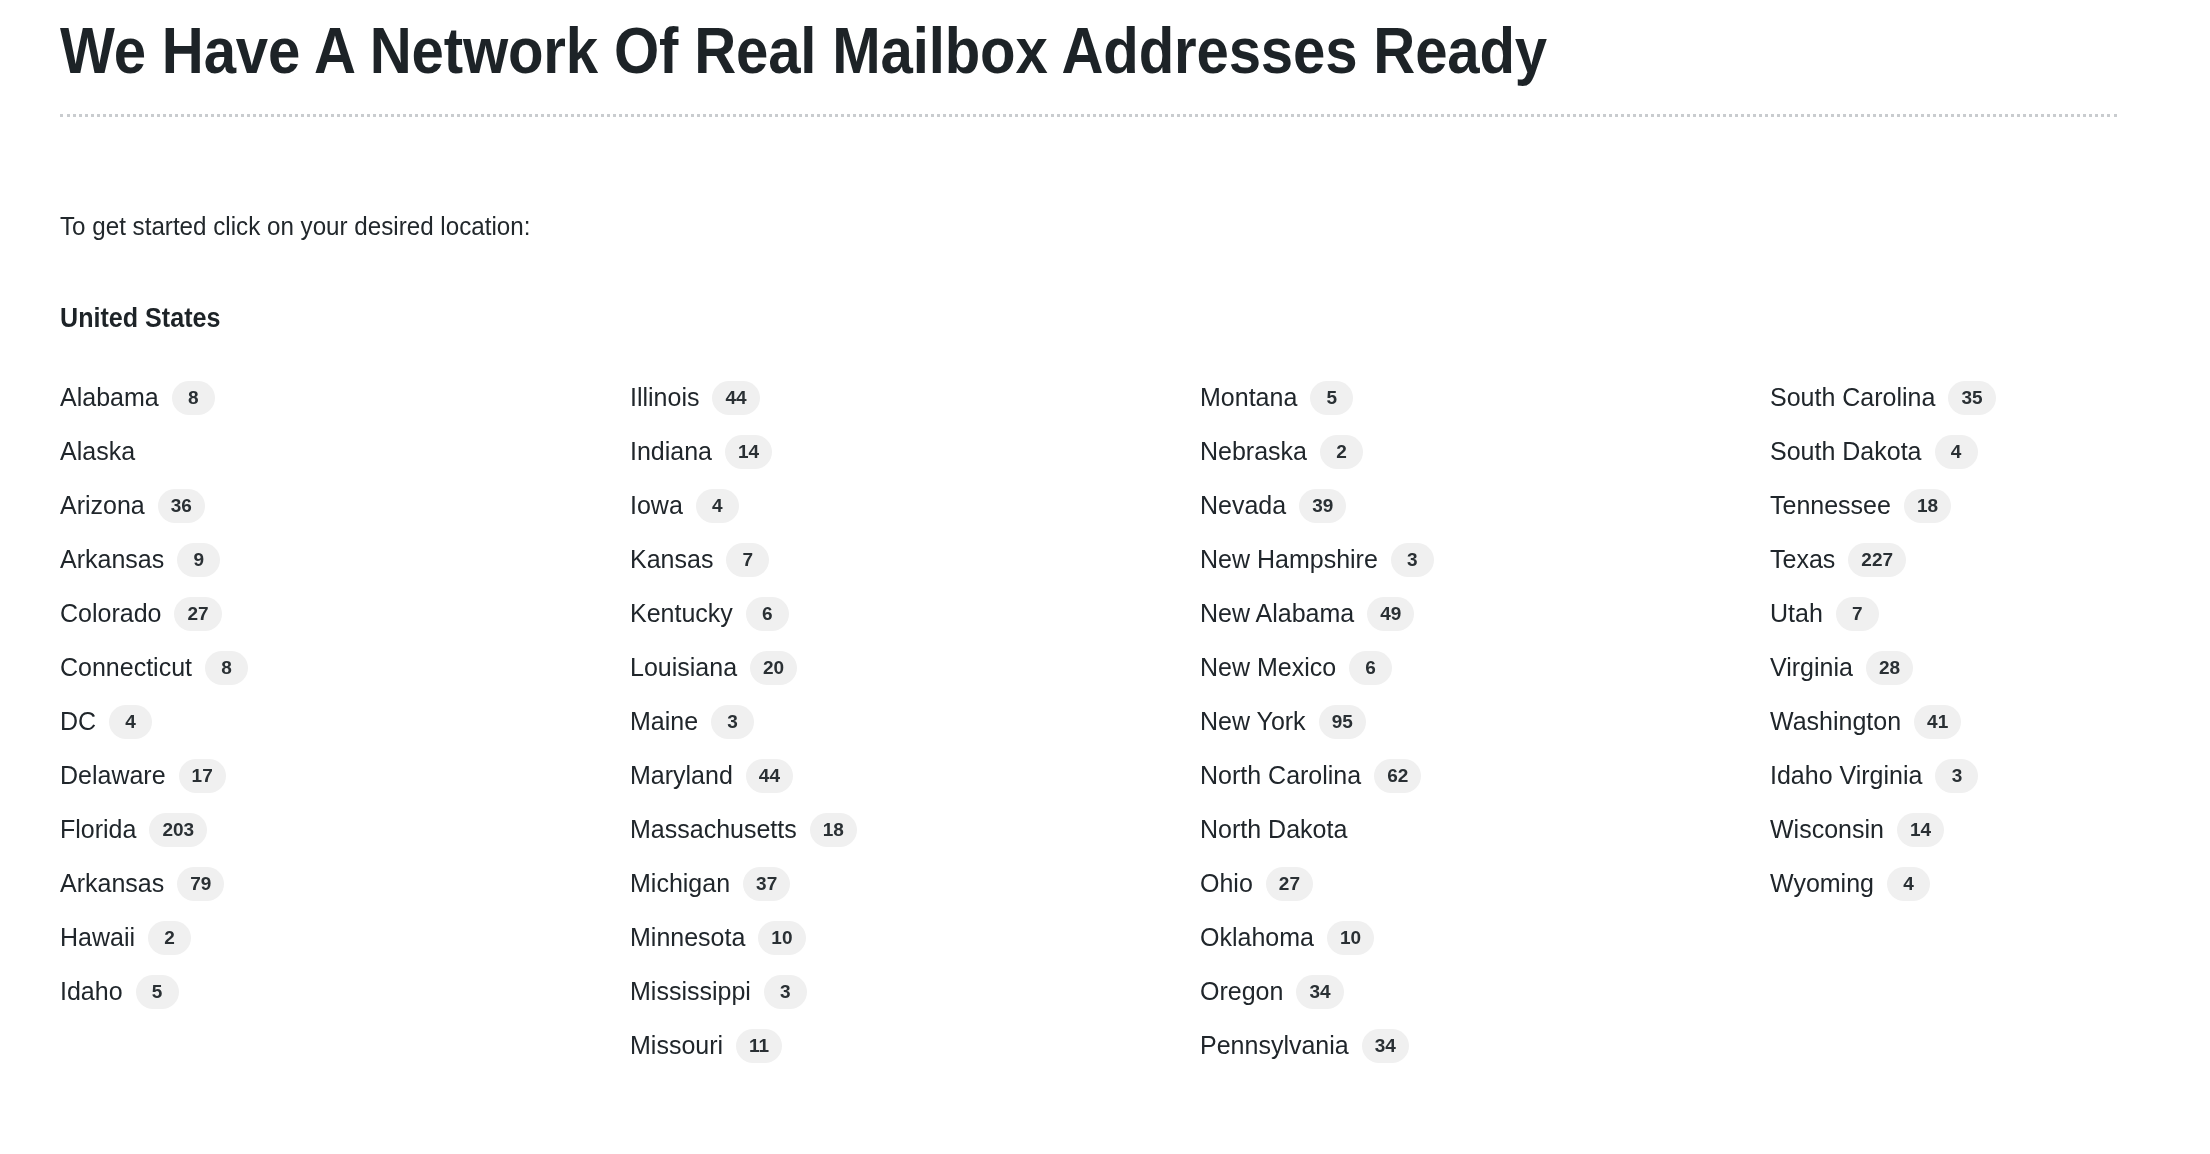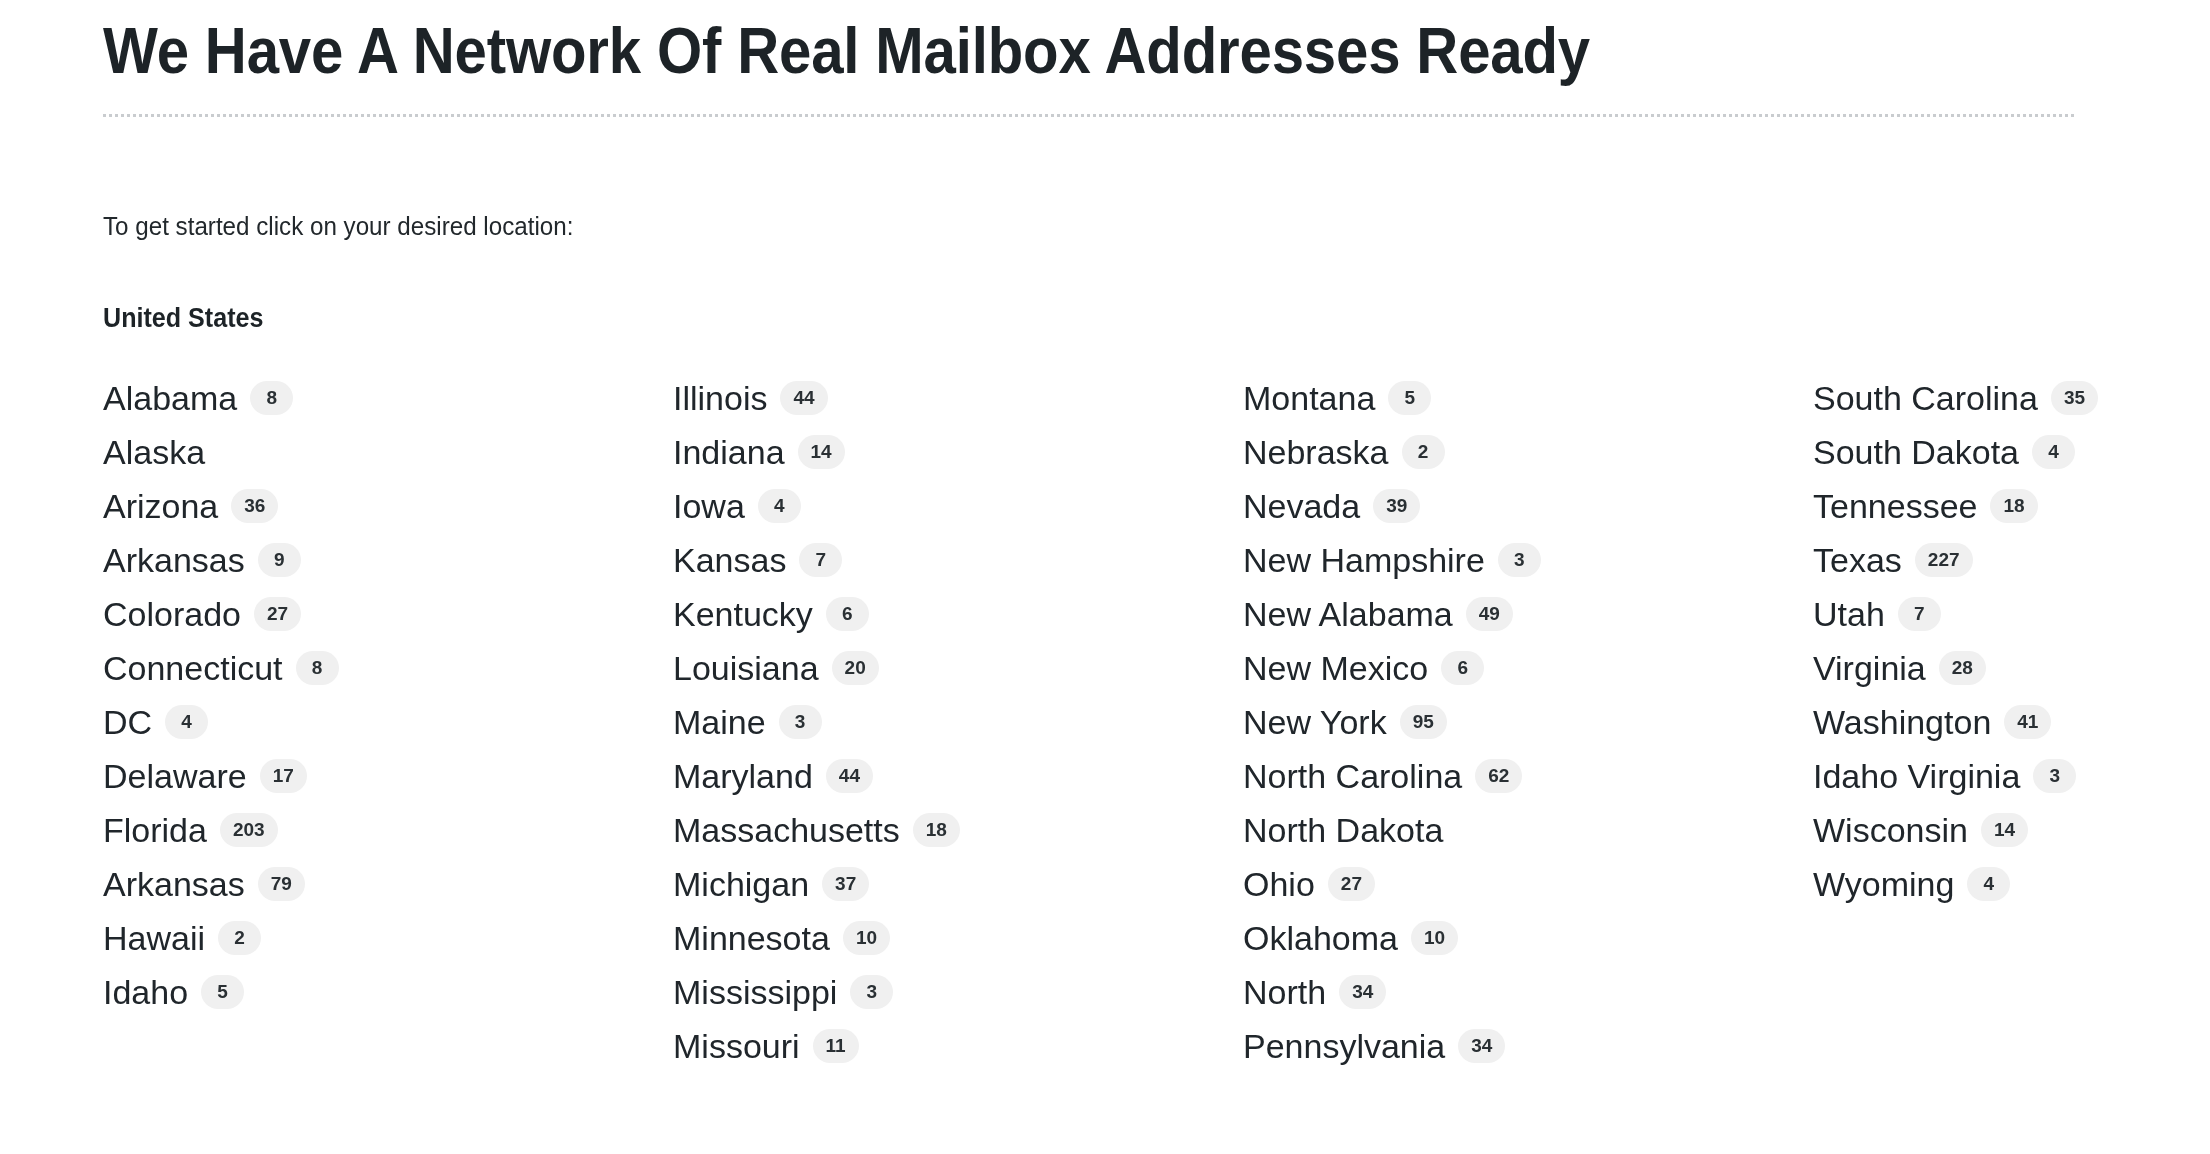--- a/index.html
+++ b/index.html
@@ -13,21 +13,21 @@
     font-family: "Liberation Sans", "DejaVu Sans", sans-serif;
     color: #1f2529;
     overflow: hidden;
   }
 
   .page {
     position: relative;
     width: 2177px;
     height: 1154px;
     box-sizing: border-box;
-    padding: 0 103px;
+    padding: 0 60px;
   }
 
   
   .page-title {
     margin: 0;
     padding-top: 16px;
     font-size: 65px;
     line-height: 1.08;
     font-weight: 700;
     letter-spacing: -0.2px;
@@ -84,21 +84,21 @@
   }
 
   .state-item {
     display: flex;
     align-items: center;
     height: 54px;
     text-decoration: none;
     color: inherit;
   }
   .state-name {
-    font-size: 34px;
+    font-size: 25px;
     line-height: 1;
     color: #20262b;
     white-space: nowrap;
     font-family: "Liberation Sans", "DejaVu Sans", sans-serif;
   }
   .state-count {
     display: inline-flex;
     align-items: center;
     justify-content: center;
     margin-left: 13px;
@@ -273,21 +273,21 @@
         </a>
       <a class="state-item">
           <span class="state-name">Ohio</span>
           <span class="state-count">27</span>
         </a>
       <a class="state-item">
           <span class="state-name">Oklahoma</span>
           <span class="state-count">10</span>
         </a>
       <a class="state-item">
-          <span class="state-name">North</span>
+          <span class="state-name">Oregon</span>
           <span class="state-count">34</span>
         </a>
       <a class="state-item">
           <span class="state-name">Pennsylvania</span>
           <span class="state-count">34</span>
         </a>
     </div>
 
     <div class="state-column">
       <a class="state-item">

